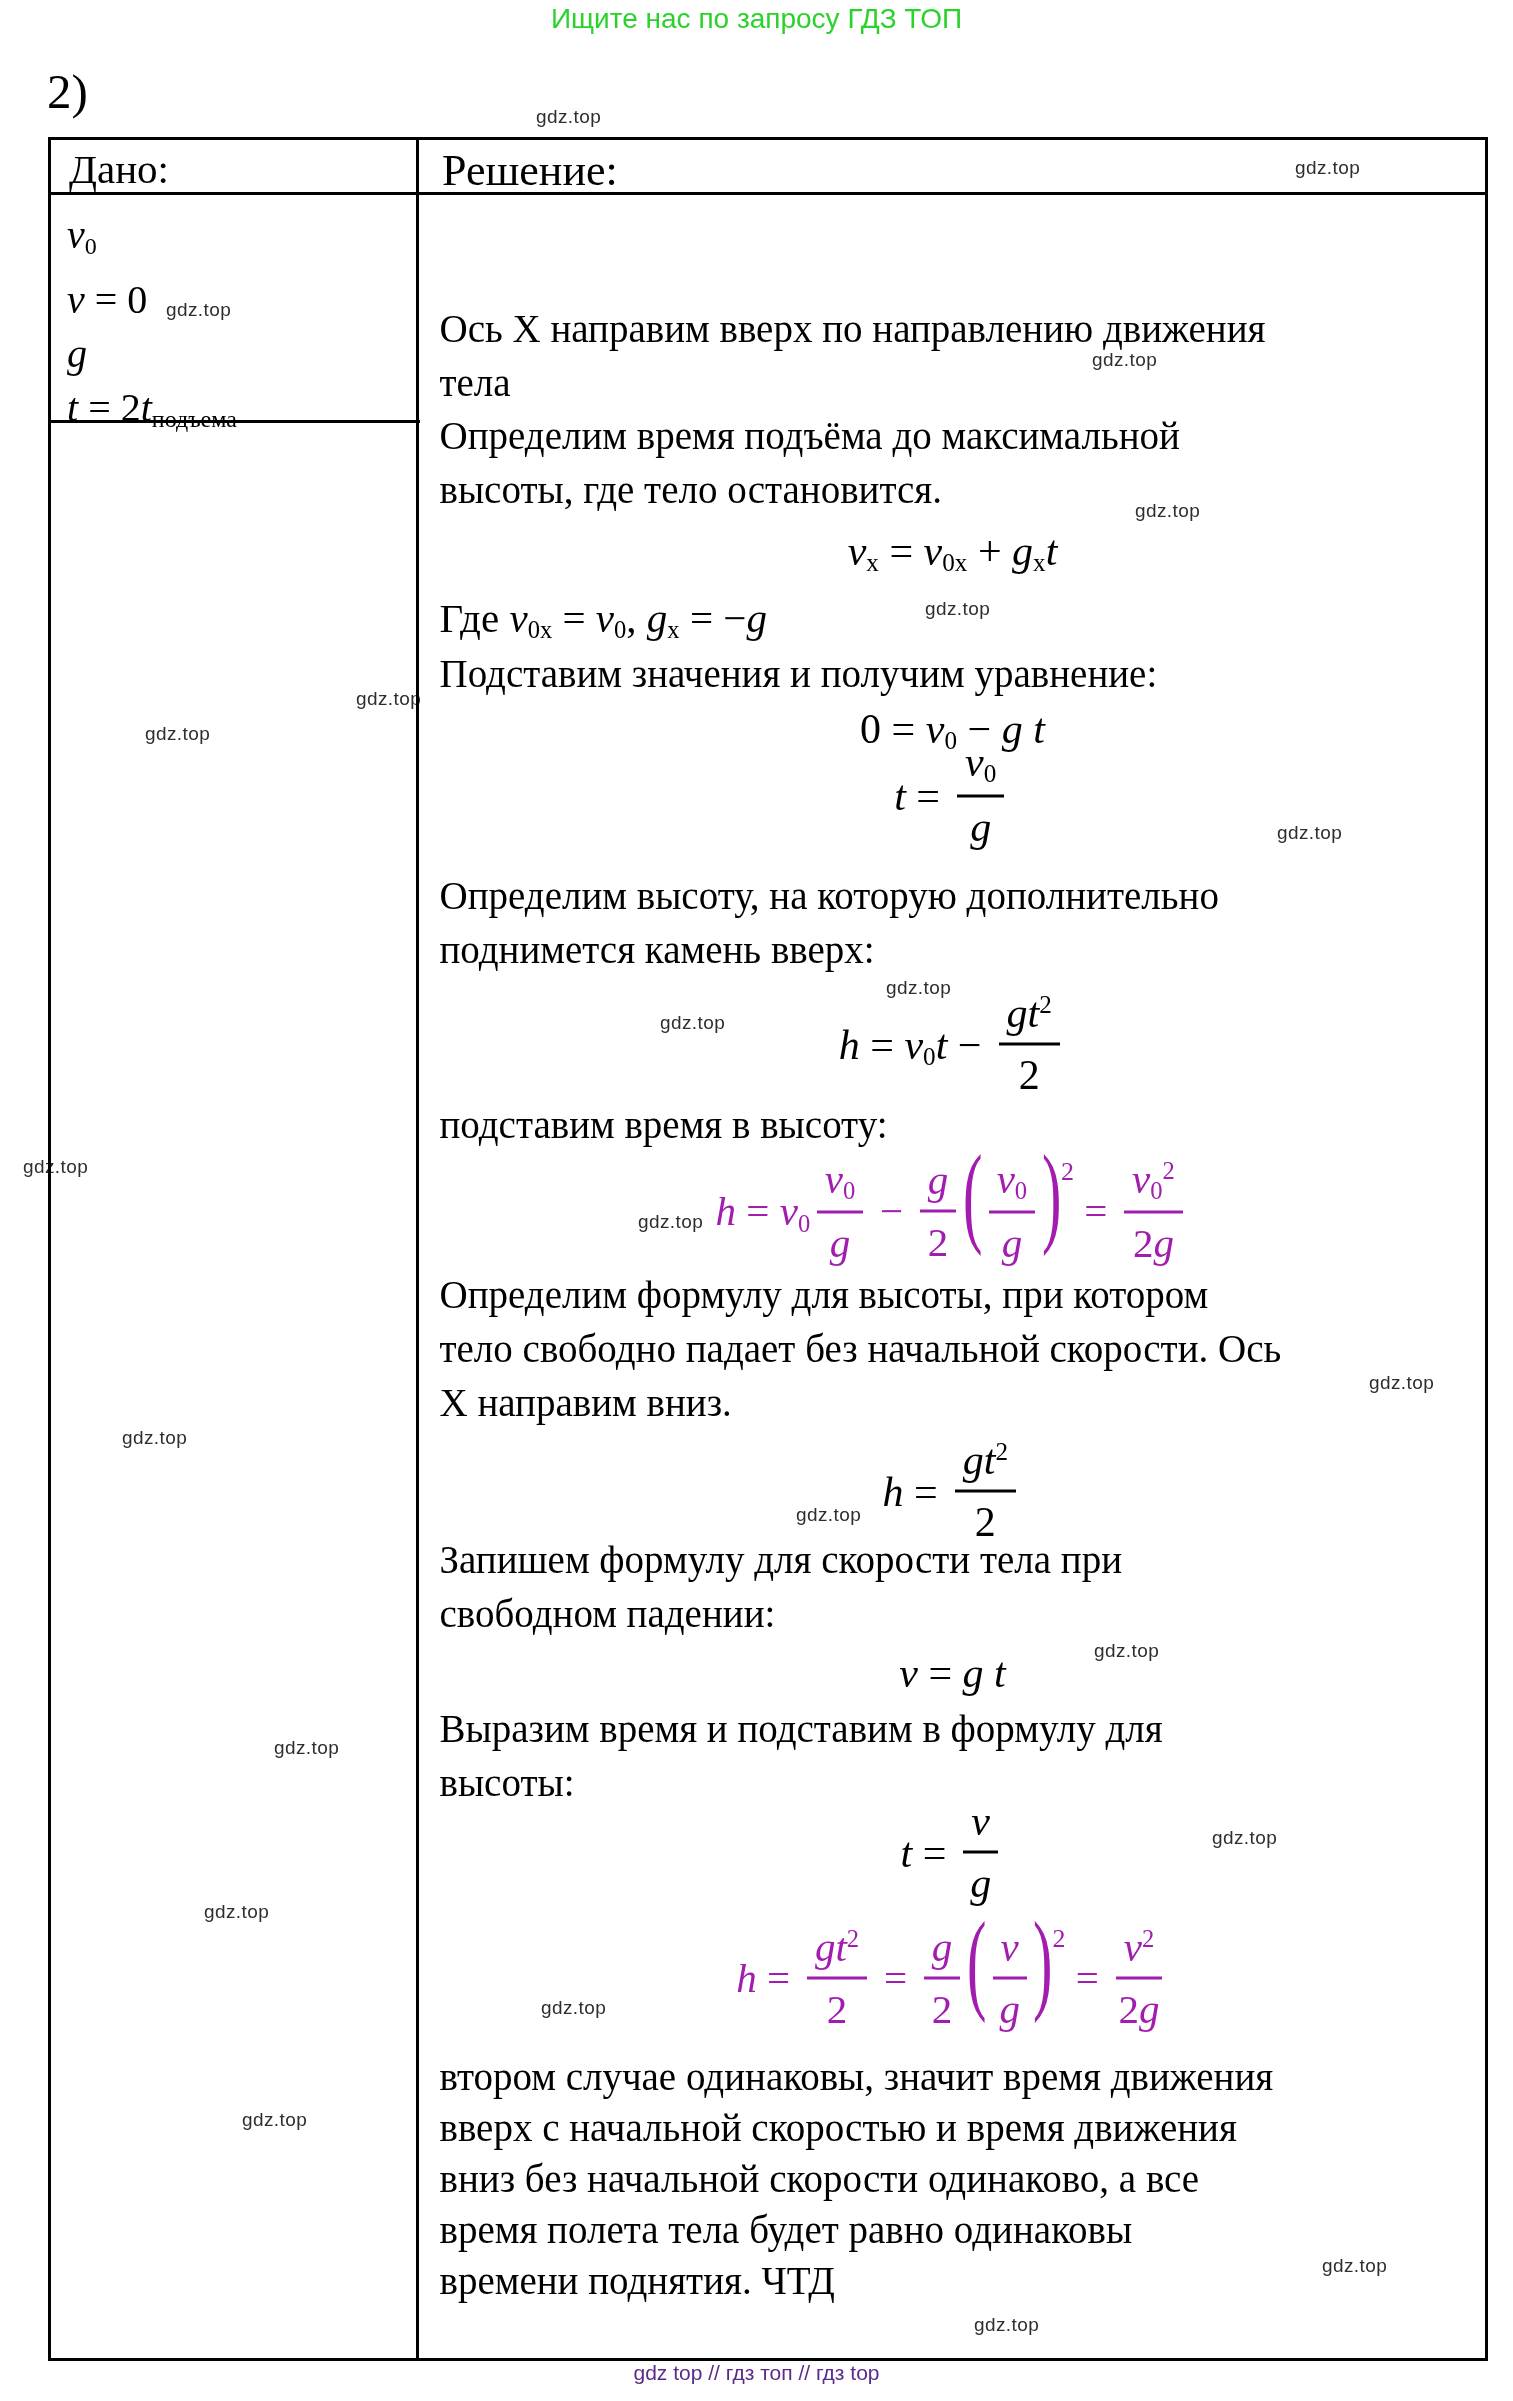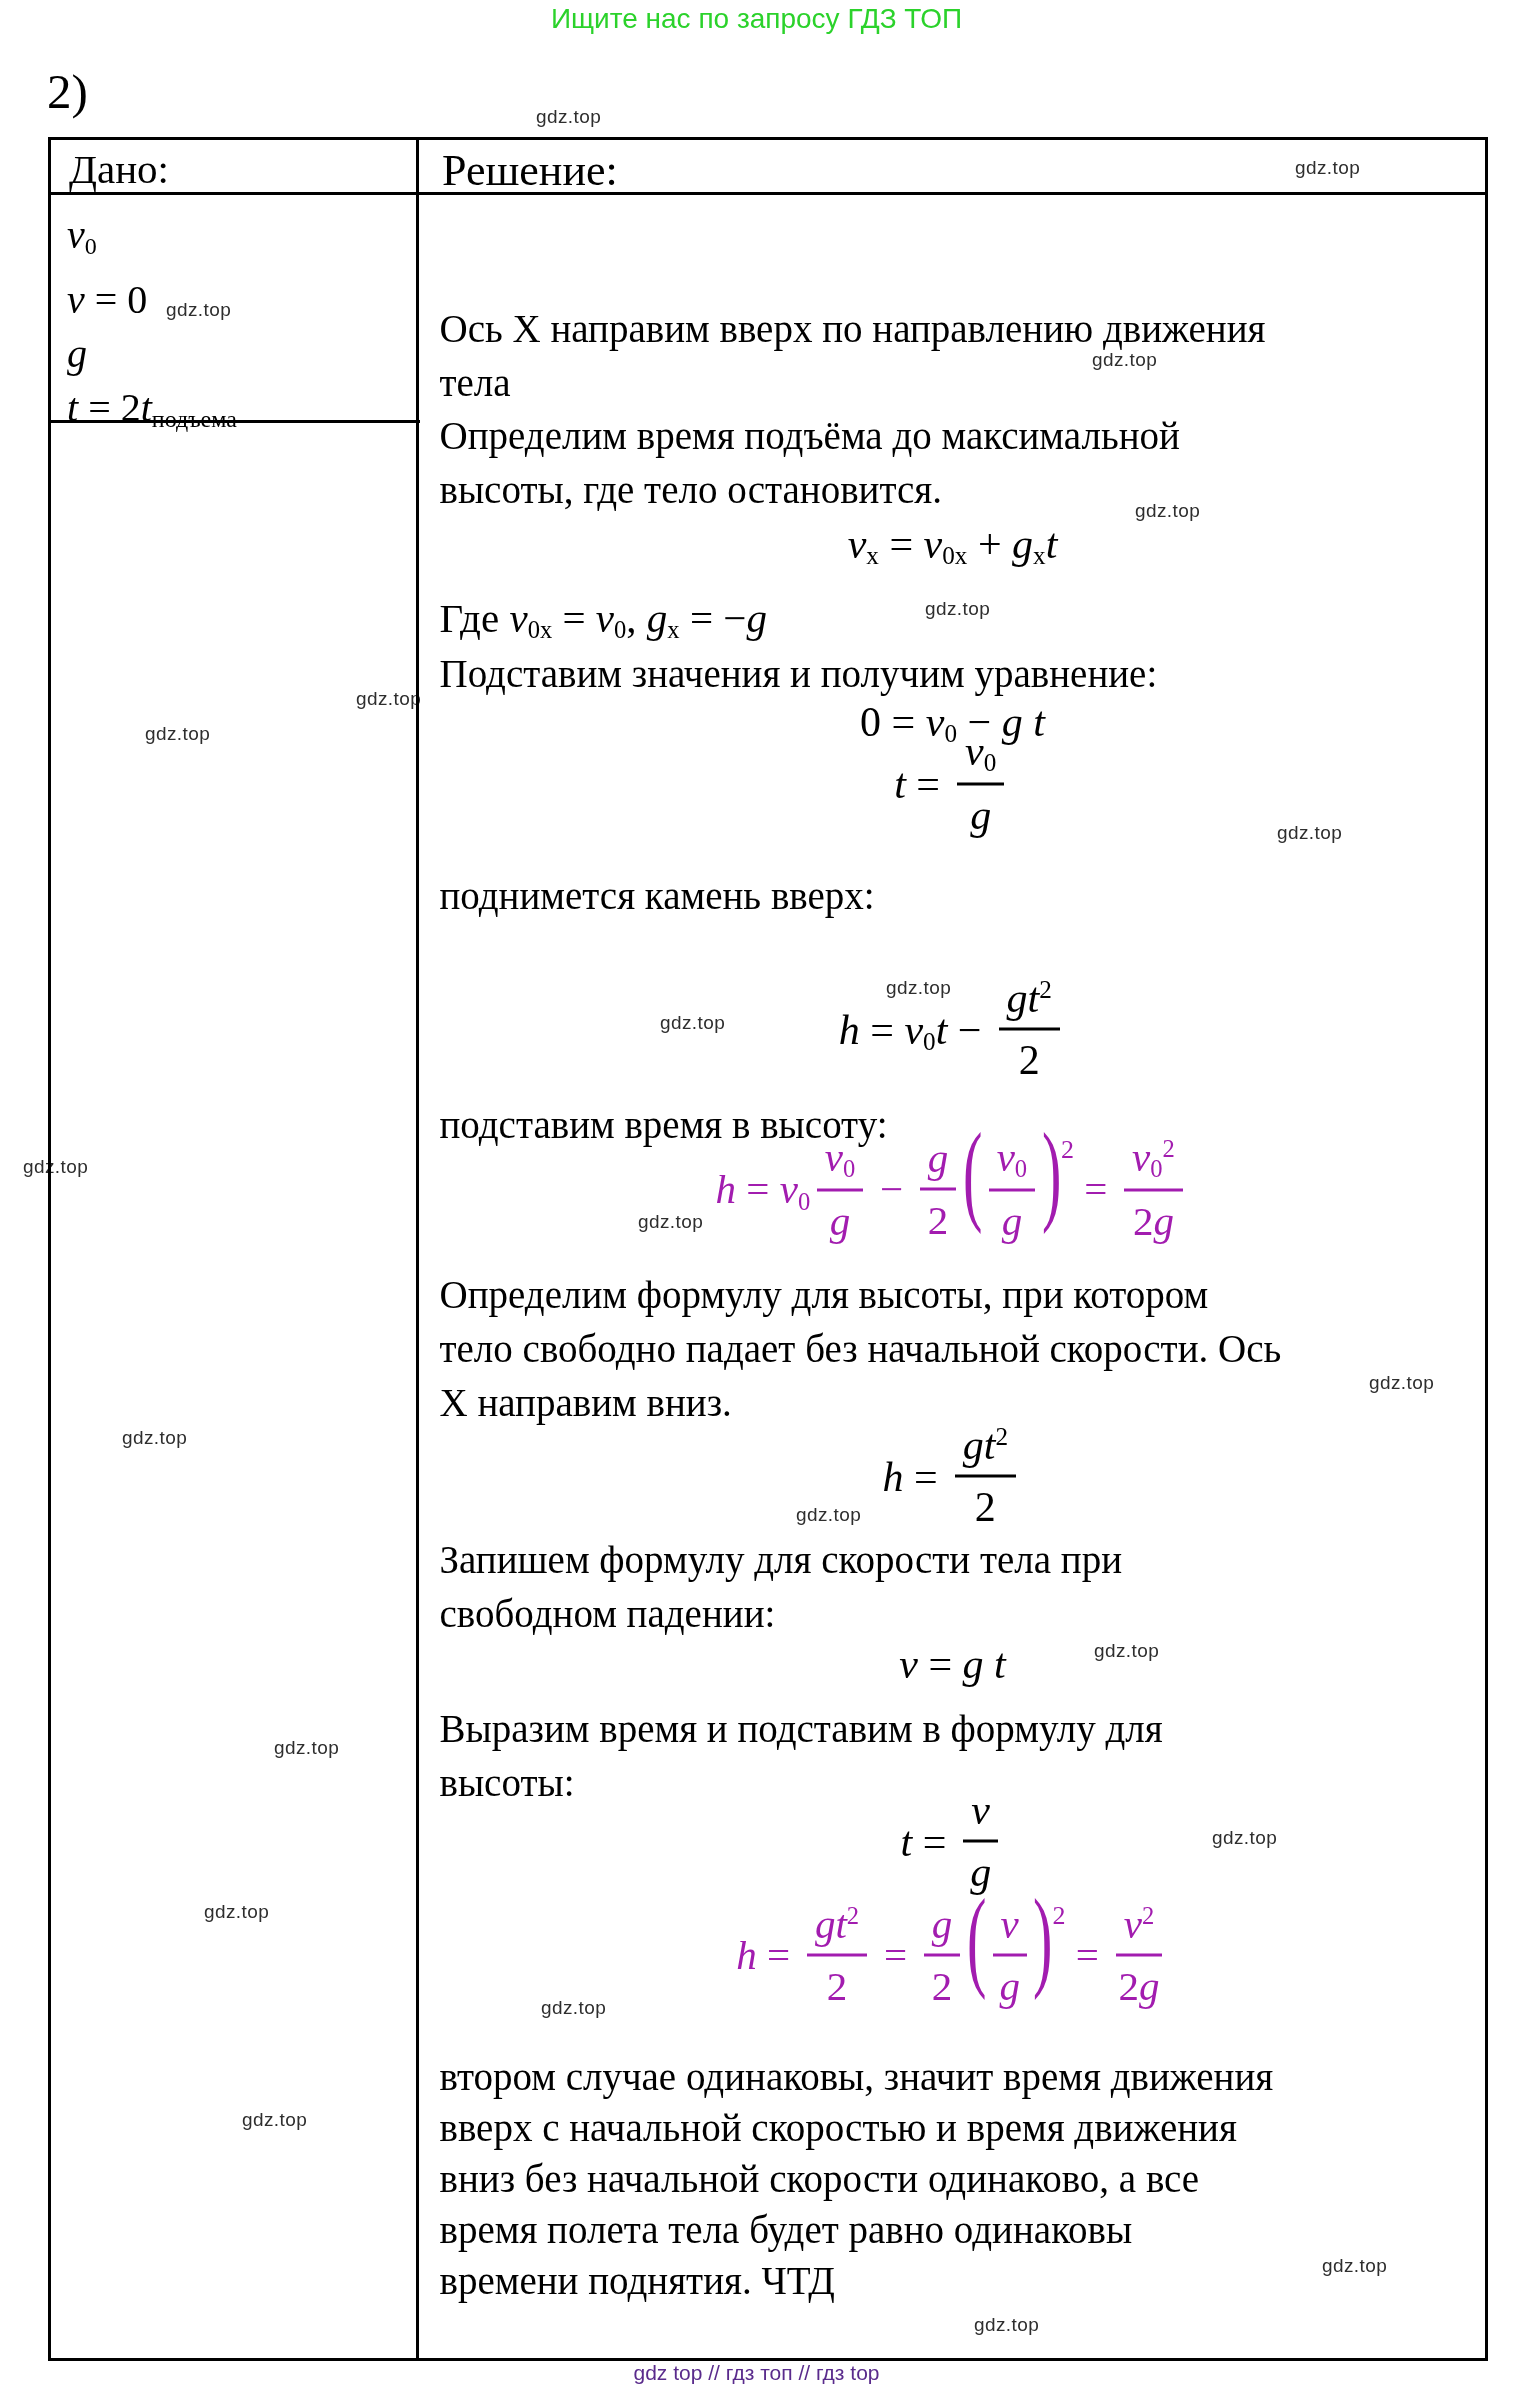--- a/index.html
+++ b/index.html
@@ -16,21 +16,21 @@
   .vline{position:absolute;left:365px;top:0;width:3.2px;height:100%;background:#000;}
   .hline-header{position:absolute;left:0;top:52px;width:100%;height:3.2px;background:#000;}
   .hline-given{position:absolute;left:0;top:280px;width:369px;height:3.2px;background:#000;}
   .hdr-given{position:absolute;left:18px;top:4.9px;font-size:41px;}
   .hdr-sol{position:absolute;left:391px;top:4.9px;font-size:44px;}
   .given-cell{position:absolute;left:0;top:55px;width:365px;height:225px;
               padding:13px 0 0 16px;box-sizing:border-box;font-size:40px;line-height:54px;}
   .right{position:absolute;left:369px;top:55px;width:1065px;height:2166px;}
   .para{position:absolute;left:19.5px;width:1031px;font-size:39px;line-height:54px;}
   .pline{white-space:nowrap;}
-  .formula-row{position:absolute;left:0;width:100%;display:flex;align-items:flex-start;
+  .formula-row{position:absolute;left:0;width:100%;display:flex;align-items:center;
                justify-content:center;font-size:42px;white-space:nowrap;}
   .formula-left{position:absolute;left:19.5px;font-size:41px;line-height:54px;white-space:nowrap;}
   .red{color:#a21caf;}
   .red .formula-inner{font-size:41px;}
   i{font-style:italic;}
   sub{font-size:0.6em;vertical-align:-0.25em;}
   sup{font-size:0.6em;vertical-align:0.55em;}
   .frac{display:inline-block;vertical-align:middle;text-align:center;margin:0 6.5px;
         transform:translateY(-6.5px);}
   .frac .num{display:block;padding:1.6px 8px 6.5px;border-bottom:3.2px solid currentColor;}
@@ -117,20 +117,21 @@
 
       <div class="formula-row" style="top:503px;height:65px">
         <span><span>0 = </span><i>v</i><sub>0</sub><span> − </span><i>g</i><span> </span><i>t</i></span>
       </div>
 
       <div class="formula-row" style="top:536px;height:138px">
         <span><i>t</i><span> = </span><span class="frac"><span class="num"><i>v</i><sub>0</sub></span><span class="den"><i>g</i></span></span></span>
       </div>
 
       <div class="para" style="top:674px">
+        <div class="pline">Определим высоту, на которую дополнительно</div>
         <div class="pline">поднимется камень вверх:</div>
       </div>
 
       <div class="formula-row" style="top:783px;height:142px">
         <span><i>h</i><span> = </span><i>v</i><sub>0</sub><i>t</i><span> − </span><span class="frac"><span class="num"><i>gt</i><sup>2</sup></span><span class="den">2</span></span></span>
       </div>
 
       <div class="para" style="top:903px">
         <div class="pline">подставим время в высоту:</div>
       </div>

